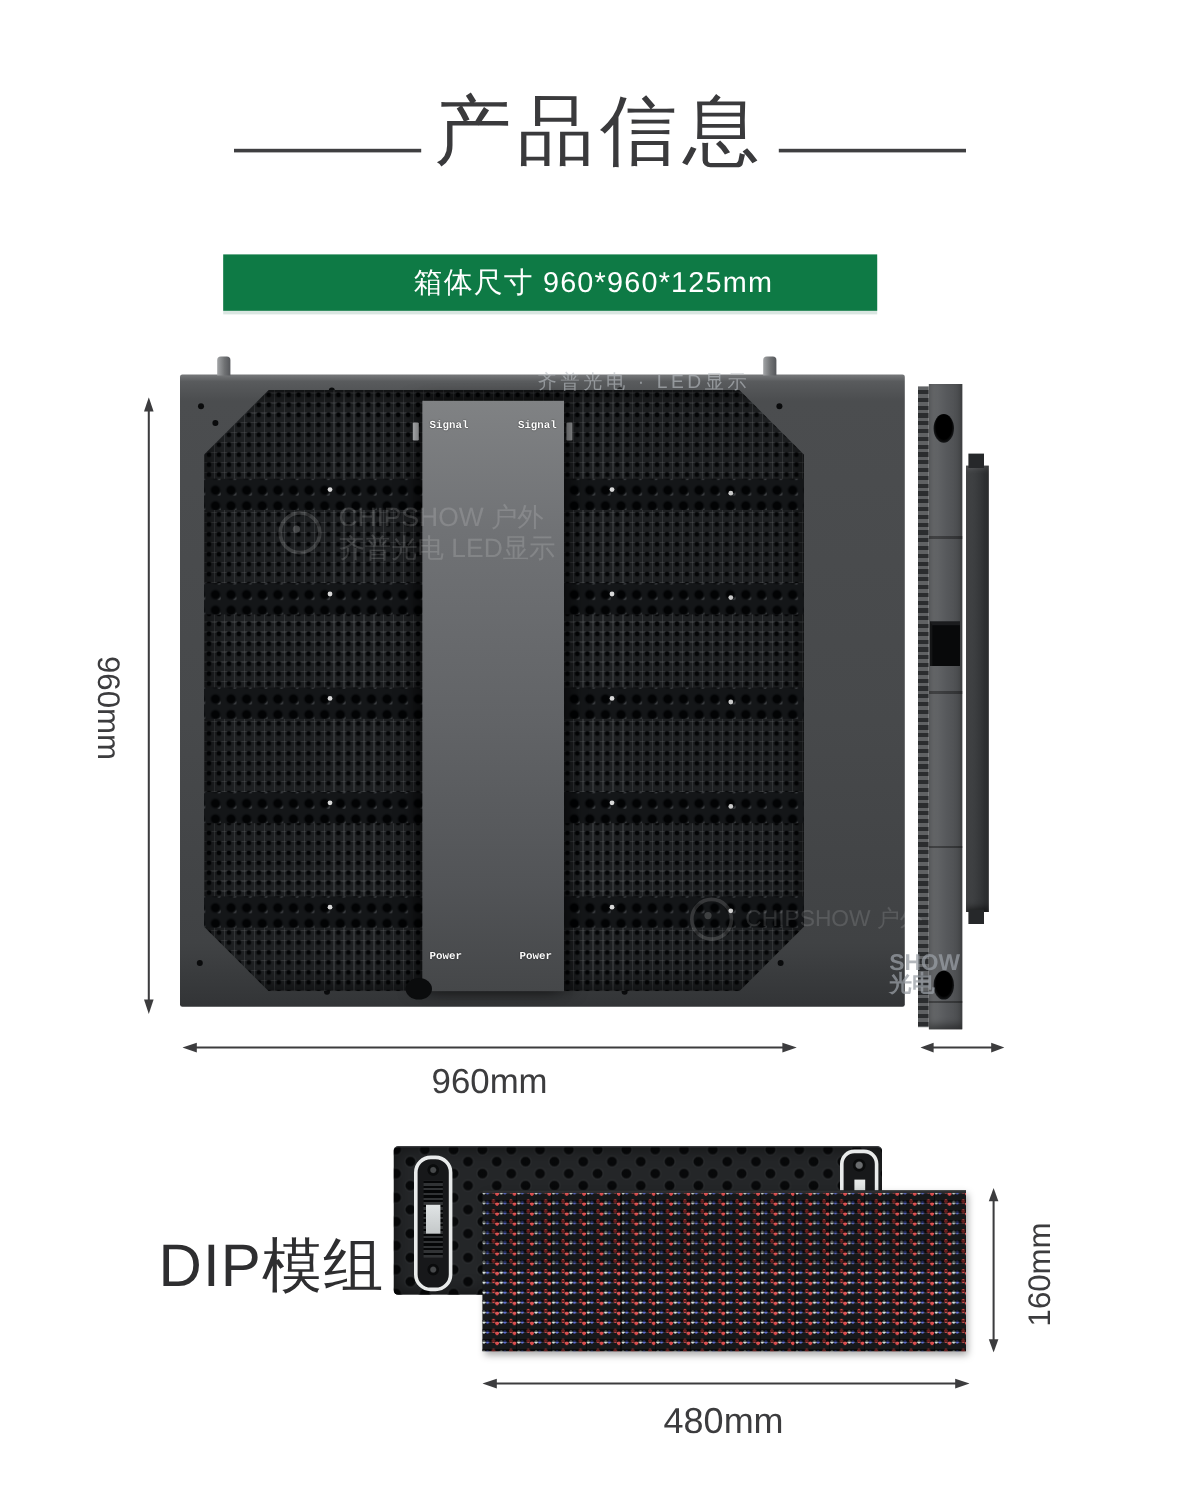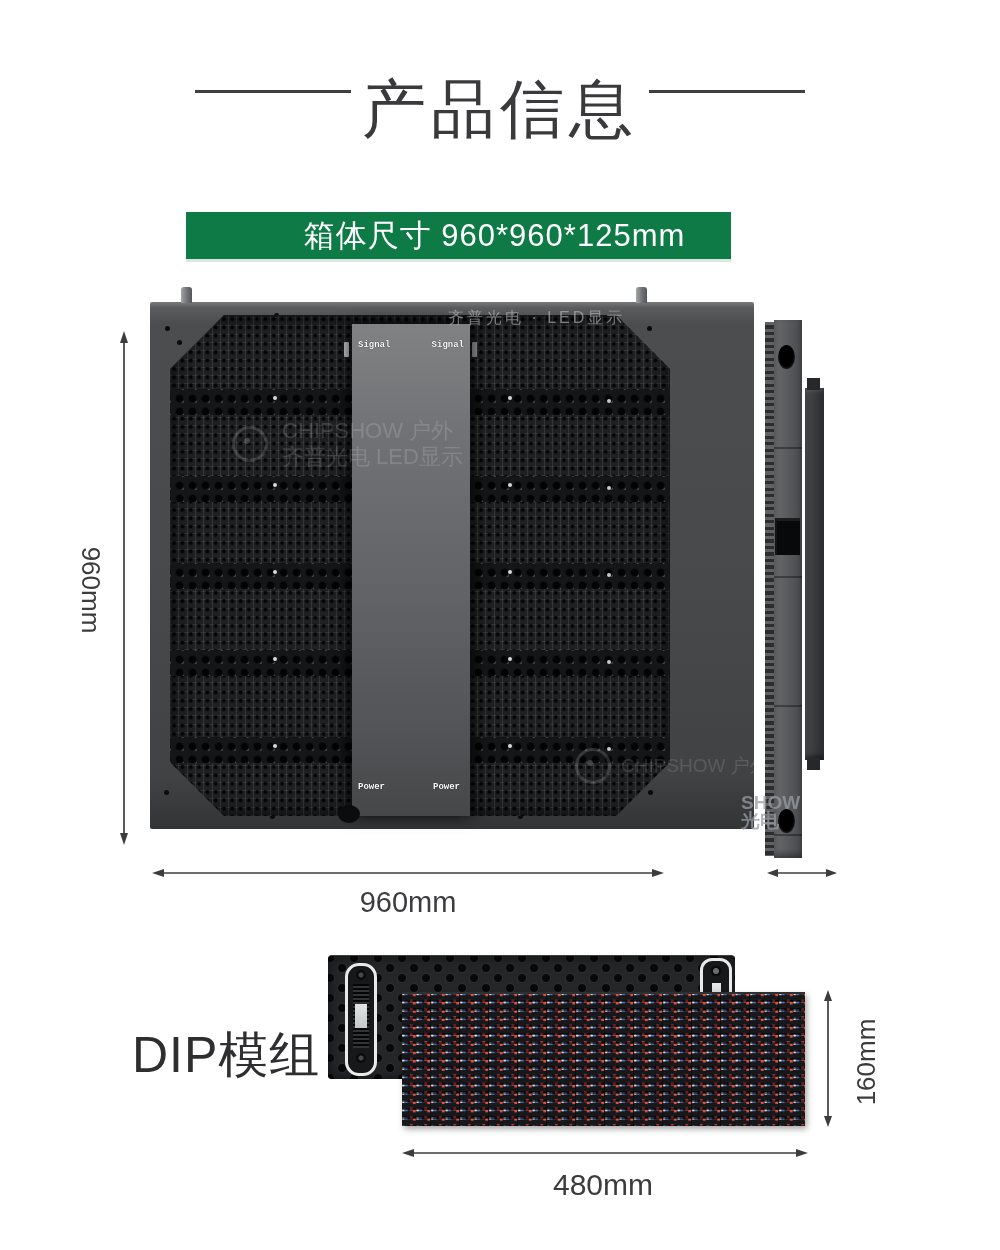--- a/index.html
+++ b/index.html
@@ -1,31 +1,31 @@
 <!DOCTYPE html>
 <html><head>
 <meta charset="utf-8">
 <style>
   html,body{margin:0;padding:0;}
   body{font-family:"Liberation Sans", sans-serif; background:#fff;}
   .page{position:relative;width:1000px;height:1250px;background:#ffffff;overflow:hidden;}
 
   
-  .title-row{position:absolute;top:74px;left:0;width:100%;display:flex;justify-content:center;gap:11px;}
+  .title-row{position:absolute;top:74px;left:0;width:100%;display:flex;align-items:center;justify-content:center;gap:11px;}
   .title-rule{width:156px;height:3px;background:#3f3f41;position:relative;top:16px;}
   h1.page-title{margin:0;font-size:64px;font-weight:500;color:#3a3a3c;letter-spacing:5px;line-height:1.1;}
 
   
   .banner{position:absolute;left:186px;top:212px;width:545px;height:47px;background:#0e7a45;
           box-shadow:0 3px 0 0 #d9e6e1;}
   .banner span{display:block;height:47px;line-height:47px;text-align:center;padding-left:72px;
-               color:#fff;font-size:31px;letter-spacing:1px;}
-
-  
-  .cabinet{position:absolute;left:150px;top:302px;width:604px;height:527px;border-radius:2px;
+               color:#fff;font-size:24px;letter-spacing:1px;}
+
+  
+  .cabinet{position:absolute;left:150px;top:312px;width:604px;height:527px;border-radius:2px;
            background:linear-gradient(180deg,#77797b 0,#595b5d 6px,#4b4d4f 22px,#47494b 55%,#404244 90%,#323436 100%);text-align:right;}
   .cab-panel{position:absolute;left:20px;top:13px;width:500px;height:501px;
      background-color:#1e2022;
      background-image:
        radial-gradient(circle, #040506 1.5px, #17191b 2.1px, transparent 2.7px),
        repeating-linear-gradient(0deg, rgba(88,91,93,.35) 0 1px, transparent 1px 8.3px),
        repeating-linear-gradient(90deg, rgba(88,91,93,.35) 0 1px, transparent 1px 8.3px);
      background-size:8.3px 8.3px,100% 100%,100% 100%;
      clip-path:polygon(54px 0,446px 0,500px 54px,500px 447px,446px 501px,54px 501px,0 447px,0 54px);
      box-shadow:inset 0 0 20px rgba(0,0,0,.8);}

